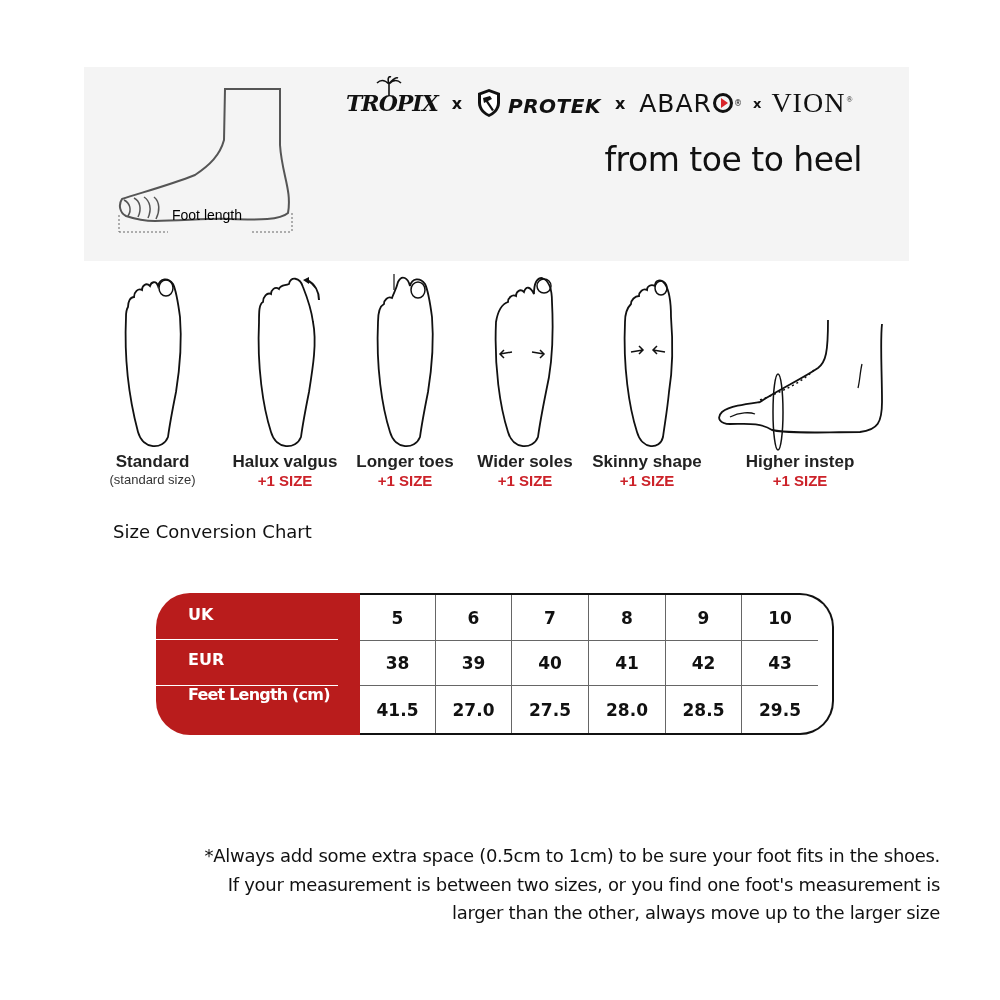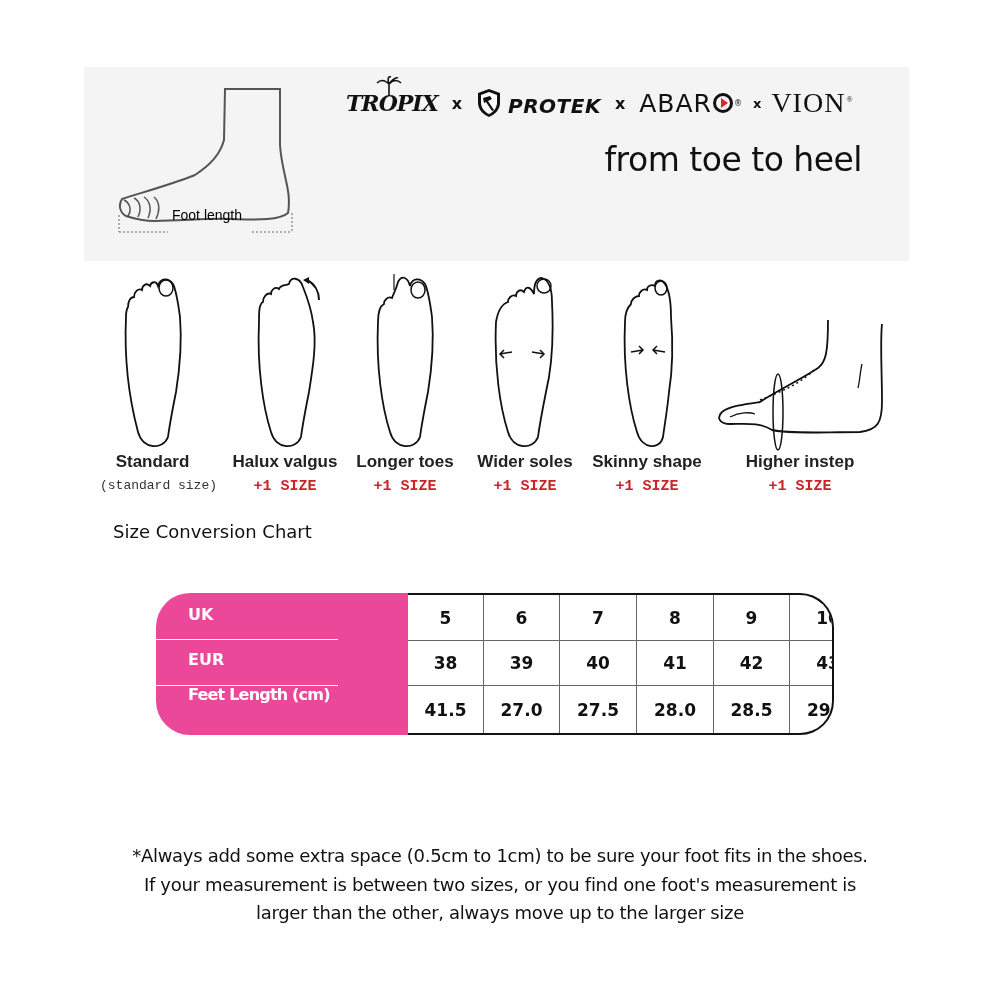--- a/index.html
+++ b/index.html
@@ -22,36 +22,36 @@
     .abaro-play { width: 0; height: 0; border-left: 7px solid #d9252b; border-top: 5px solid transparent; border-bottom: 5px solid transparent; margin-left: 2px; }
     .reg { font-size: 8px; vertical-align: super; margin-left: 1px; }
     .brand-vion { font-family: "Liberation Serif", serif; font-size: 28px; letter-spacing: 1px; }
 
     .headline { position: absolute; right: 138px; top: 136px; text-align: right; font-family: "DejaVu Sans", sans-serif; font-size: 33px; font-weight: 500; line-height: 48px; letter-spacing: -0.5px; color: #111; }
 
     
     .foot-type { position: absolute; text-align: center; }
     .foot-type svg { display: block; margin: 0 auto; }
     .ft-label { font-size: 17px; font-weight: bold; color: #222; white-space: nowrap; }
-    .ft-sub { font-size: 15px; font-weight: bold; color: #cc2229; margin-top: 6px; white-space: nowrap; font-family: Liberation Mono, monospace; }
+    .ft-sub { font-size: 15px; font-weight: bold; color: #cc2229; margin-top: 0; white-space: nowrap; }
     .ft-sub.gray { font-weight: normal; color: #333; font-size: 13px; }
 
     .section-title { position: absolute; left: 113px; top: 521px; font-family: "DejaVu Sans", sans-serif; font-size: 18px; color: #111; }
 
     
     .size-table { position: absolute; left: 156px; top: 593px; width: 678px; height: 142px; display: flex; }
-    .tbl-head { width: 252px; height: 142px; background: #ec4899; border-radius: 34px 0 0 34px; position: relative; }
+    .tbl-head { width: 204px; height: 142px; background: #b91c1c; border-radius: 34px 0 0 34px; position: relative; }
     .tbl-head .hrow { position: absolute; left: 32px; color: #fff; font-weight: 900; font-family: "DejaVu Sans", sans-serif; font-size: 16px; }
     .tbl-head .hline { position: absolute; left: 0; width: 182px; height: 1px; background: #fff; }
     .tbl-body { flex: 1; height: 142px; border: 2px solid #111; border-left: none; border-radius: 0 34px 34px 0; display: grid; grid-template-columns: 76px 76px 77px 77px 76px 76px; grid-template-rows: 46px 45px 47px; overflow: hidden; }
     .cell { display: flex; align-items: center; justify-content: center; font-weight: 900; font-family: "DejaVu Sans", sans-serif; font-size: 17px; color: #111; border-right: 1.5px solid #666; border-bottom: 1.5px solid #666; }
     .cell.last-col { border-right: none; }
     .cell.last-row { border-bottom: none; }
 
-    .note { position: absolute; left: 60px; width: 880px; top: 842px; text-align: center; font-family: "DejaVu Sans", sans-serif; font-size: 18px; line-height: 28.5px; color: #111; letter-spacing: -0.3px; }
+    .note { position: absolute; left: 60px; width: 880px; top: 842px; text-align: right; font-family: "DejaVu Sans", sans-serif; font-size: 18px; line-height: 28.5px; color: #111; letter-spacing: -0.3px; }
   </style>
 </head>
 <body>
 
 <div class="banner"></div>
 
 <svg class="side-foot" viewBox="0 0 200 150">
   <path d="M115 4 L170 4 L170 60 C172 90 182 105 178 128 C170 135 150 135 120 134 C100 133 70 136 45 136 C35 136 25 134 16 131 C10 128 8 120 12 114 C30 108 60 100 85 90 C100 80 110 70 114 55 Z" fill="none" stroke="#555" stroke-width="2"></path>
   <path d="M14 115 C20 118 22 125 18 131 M24 113 C30 116 32 124 28 132 M34 112 C40 116 42 124 38 133 M44 112 C50 117 50 126 46 134" fill="none" stroke="#555" stroke-width="1.5"></path>
   <line x1="9" y1="130" x2="9" y2="147" stroke="#666" stroke-width="1" stroke-dasharray="2,2"></line>

